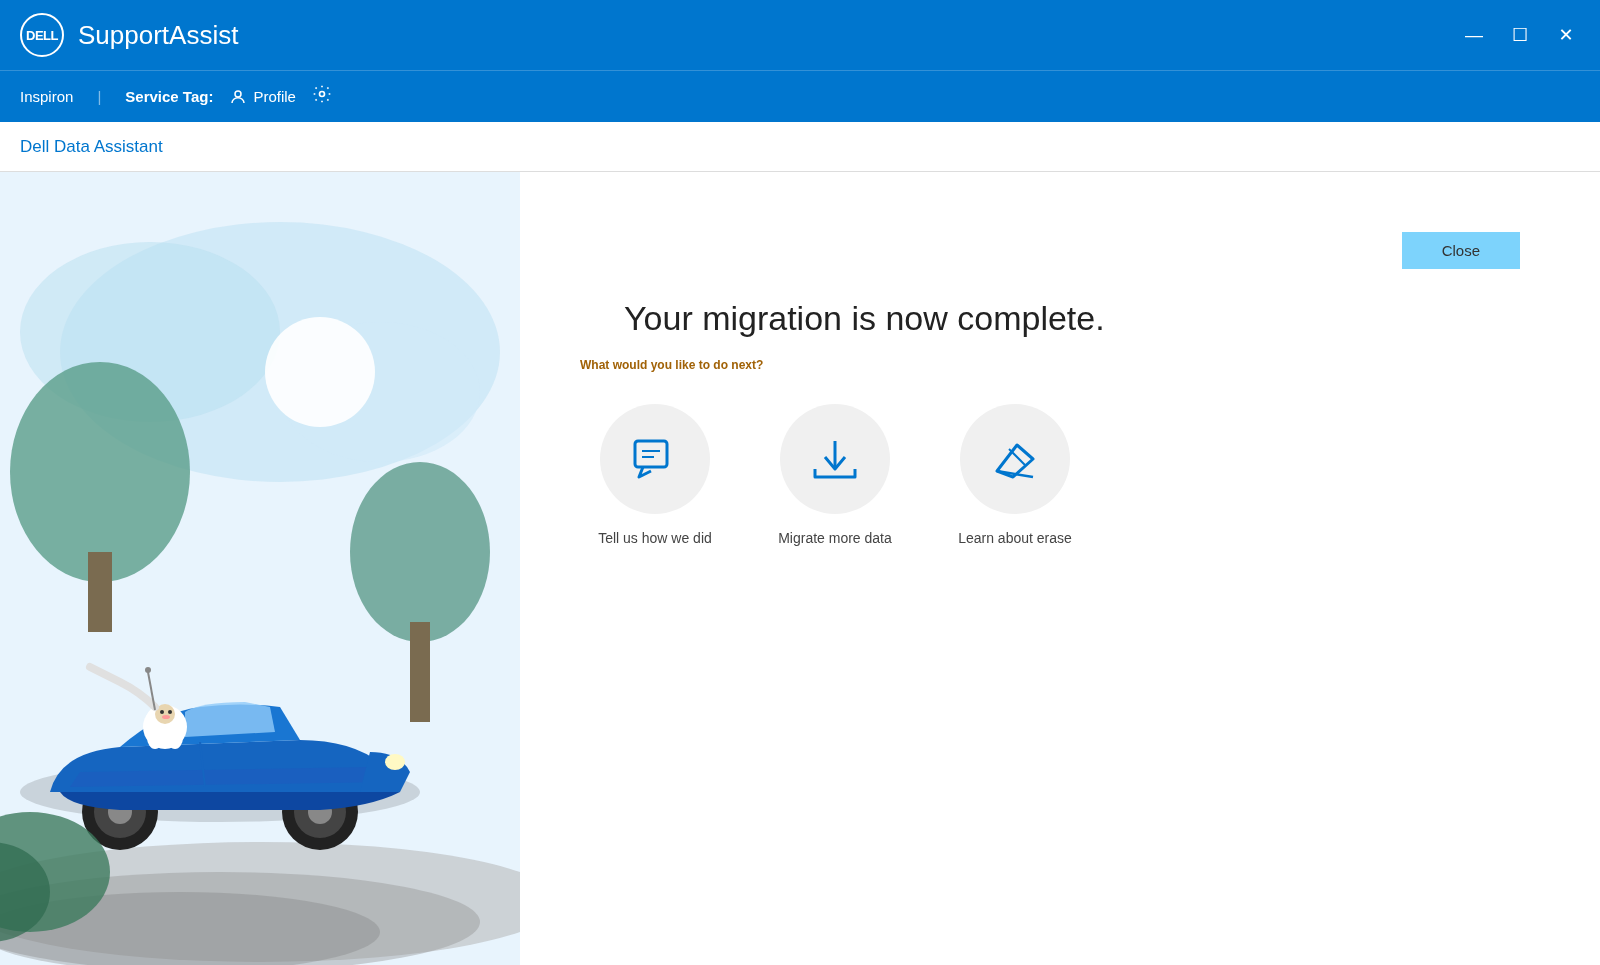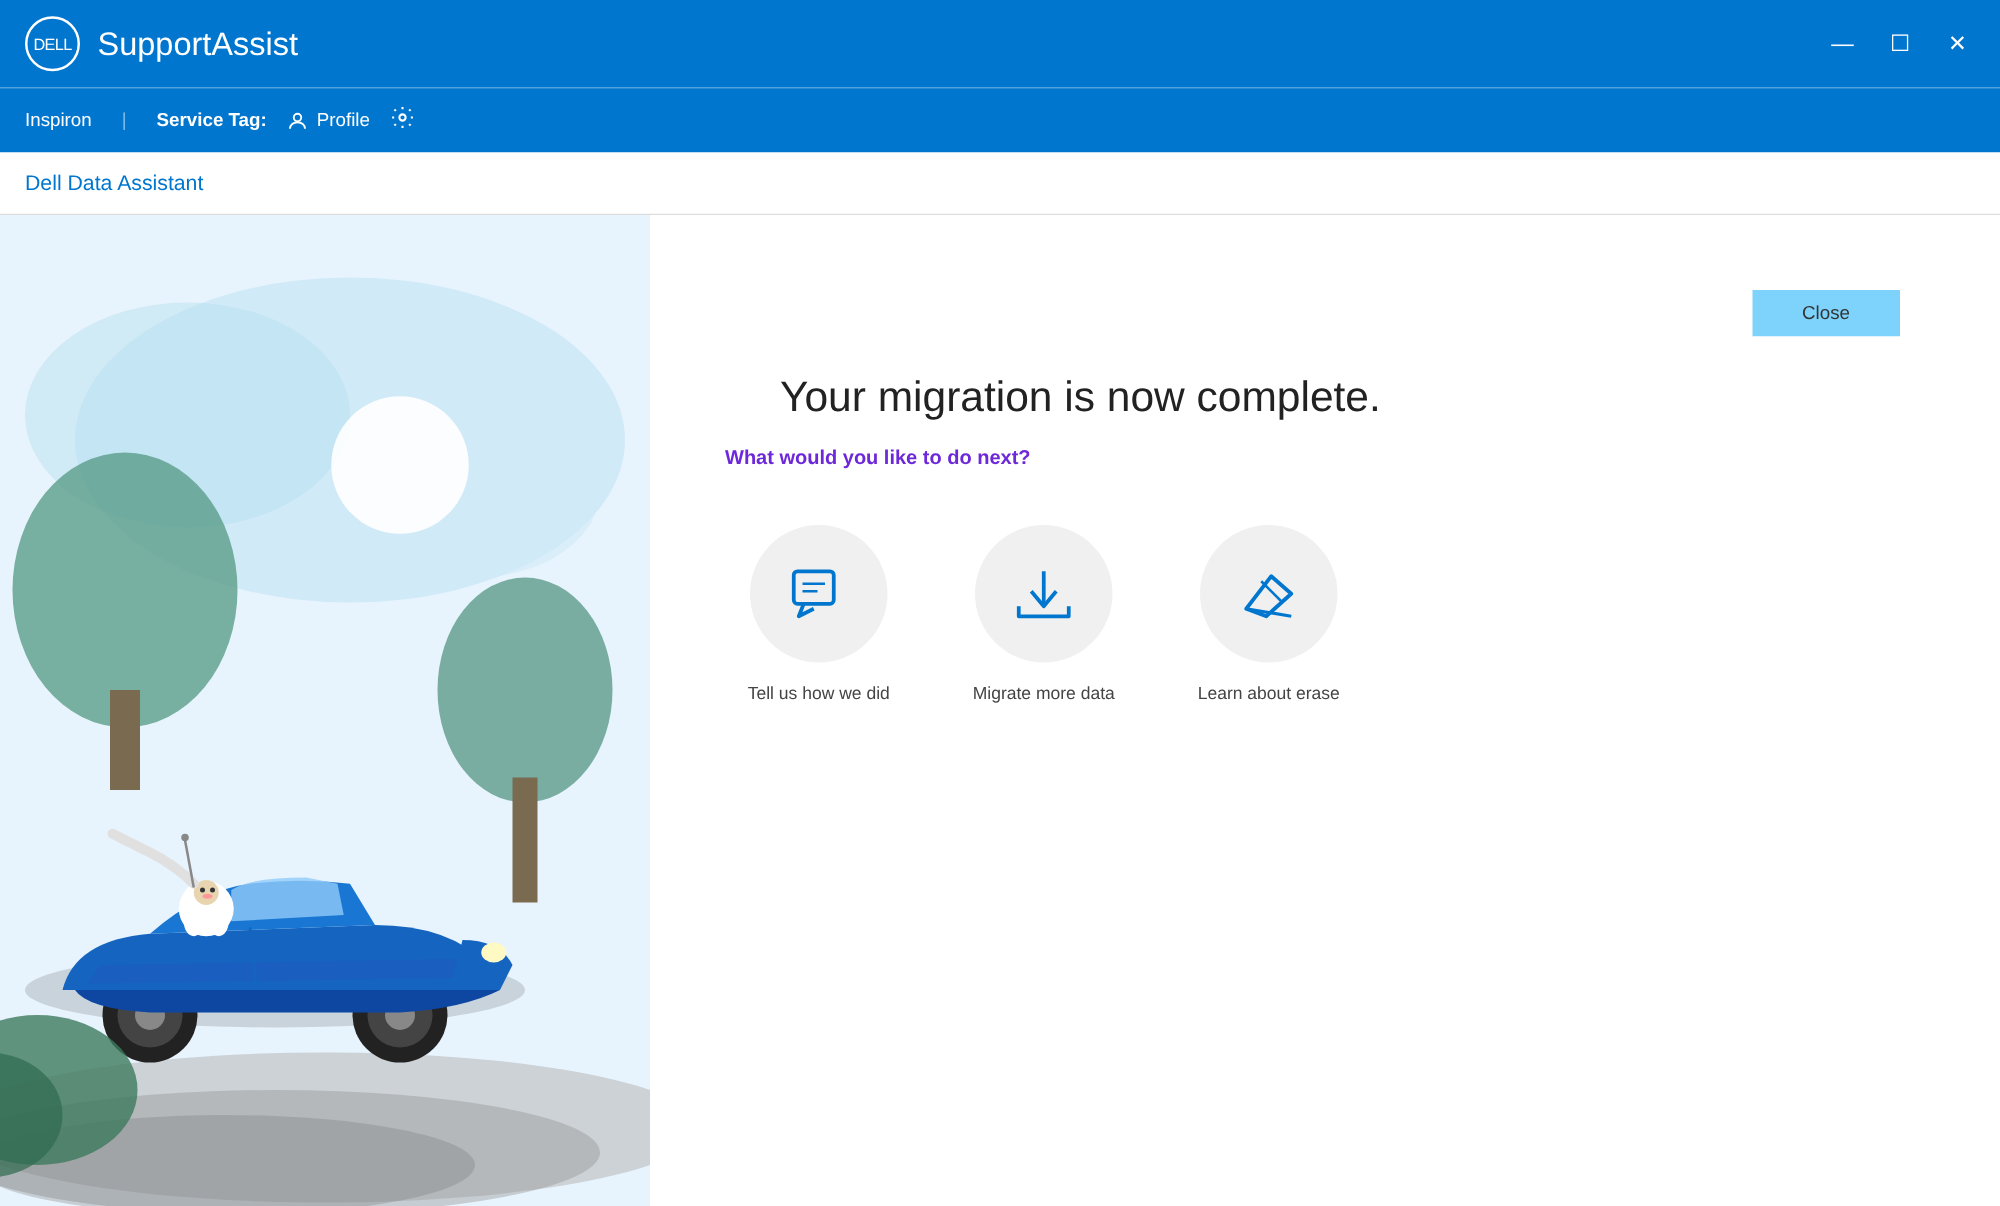--- a/index.html
+++ b/index.html
@@ -23,21 +23,21 @@
     .dell-logo {
       width: 44px;
       height: 44px;
       border: 2px solid white;
       border-radius: 50%;
       display: flex;
       align-items: center;
       justify-content: center;
       margin-right: 14px;
       font-size: 13px;
-      font-weight: normal;
+      font-weight: bold;
       letter-spacing: -0.5px;
       flex-shrink: 0;
     }
     .app-title {
       font-size: 26px;
       font-weight: 400;
       flex: 1;
     }
     .window-controls {
       display: flex;
@@ -181,24 +181,24 @@
 
     .migration-subtitle {
       font-size: 16px;
       color: #444;
       line-height: 1.6;
       margin-bottom: 36px;
       max-width: 640px;
     }
 
     .next-label {
-      font-size: 16px;
+      font-size: 12px;
       font-weight: 700;
-      color: #6d28d9;
-      margin-bottom: 44px;
+      color: #a16207;
+      margin-bottom: 32px;
     }
 
     .action-cards {
       display: flex;
       gap: 30px;
     }
 
     .action-card {
       display: flex;
       flex-direction: column;

